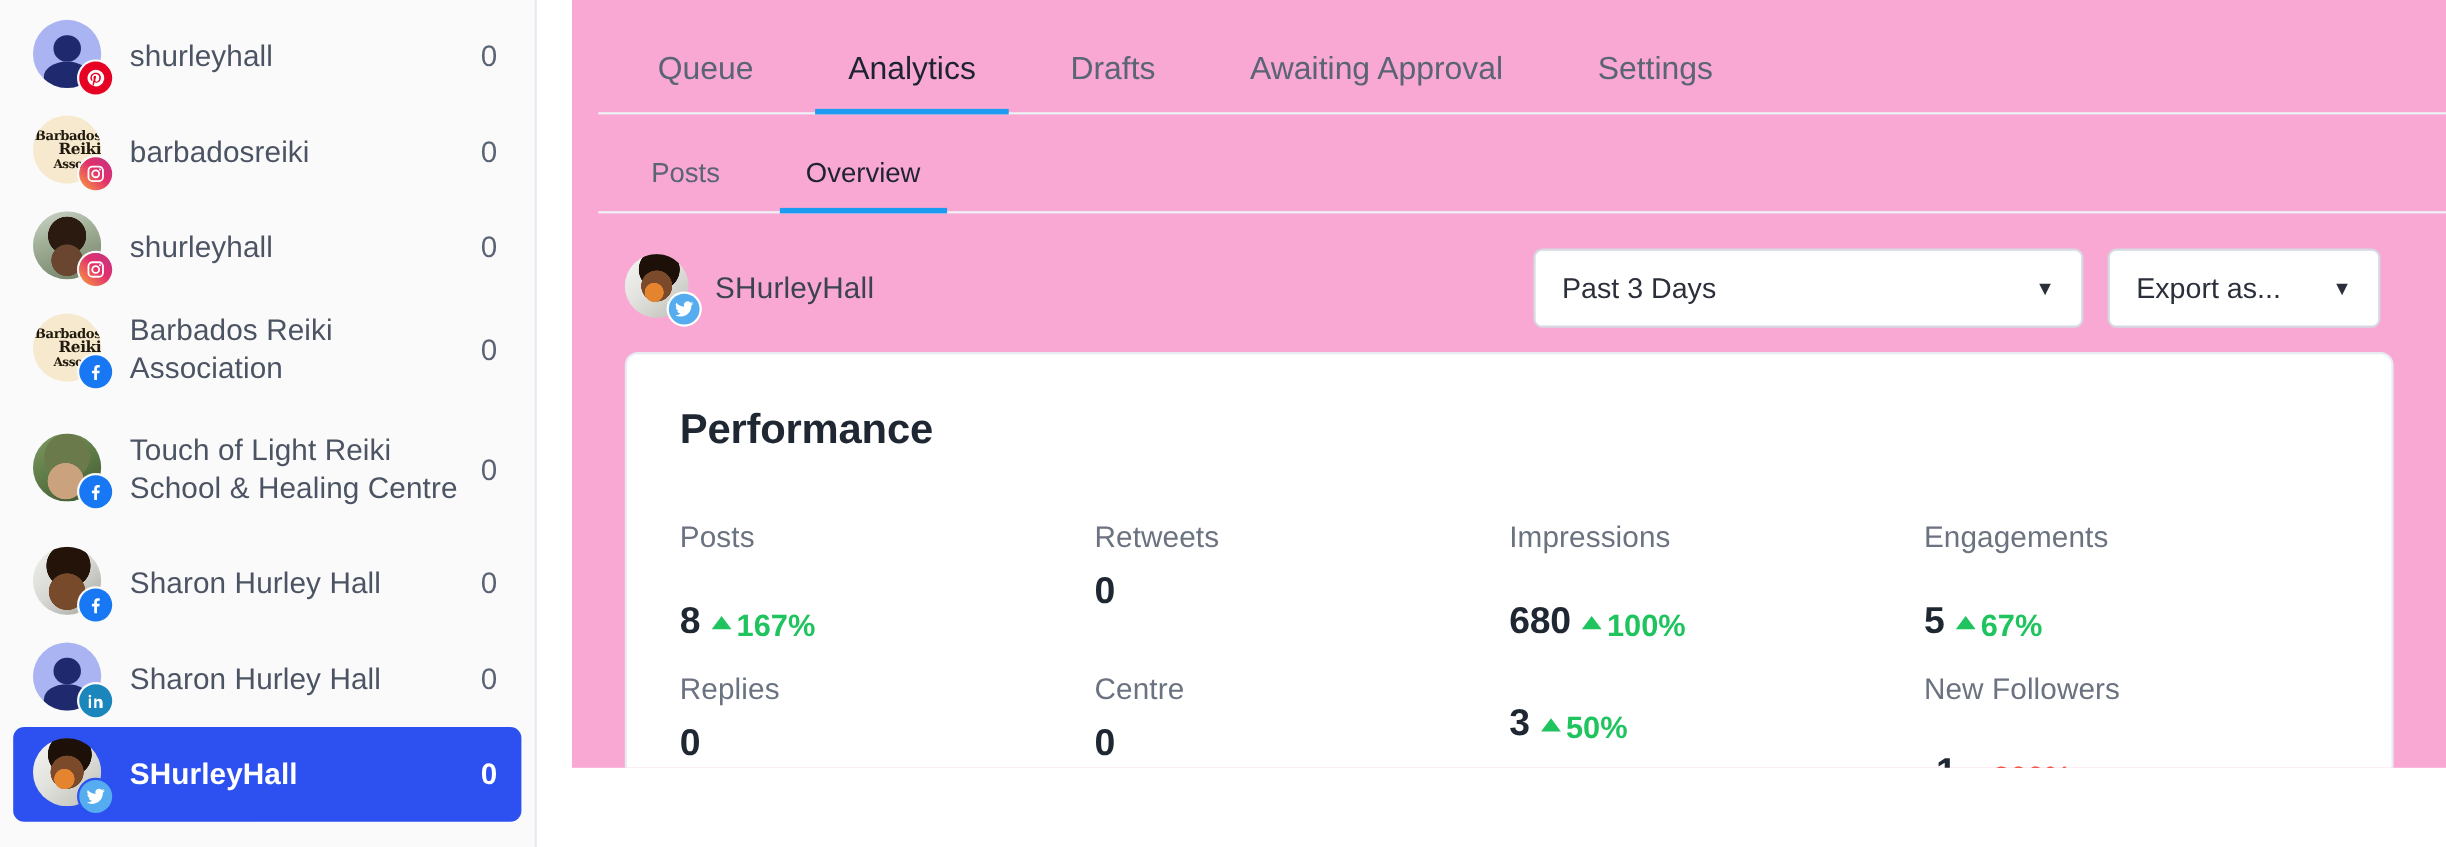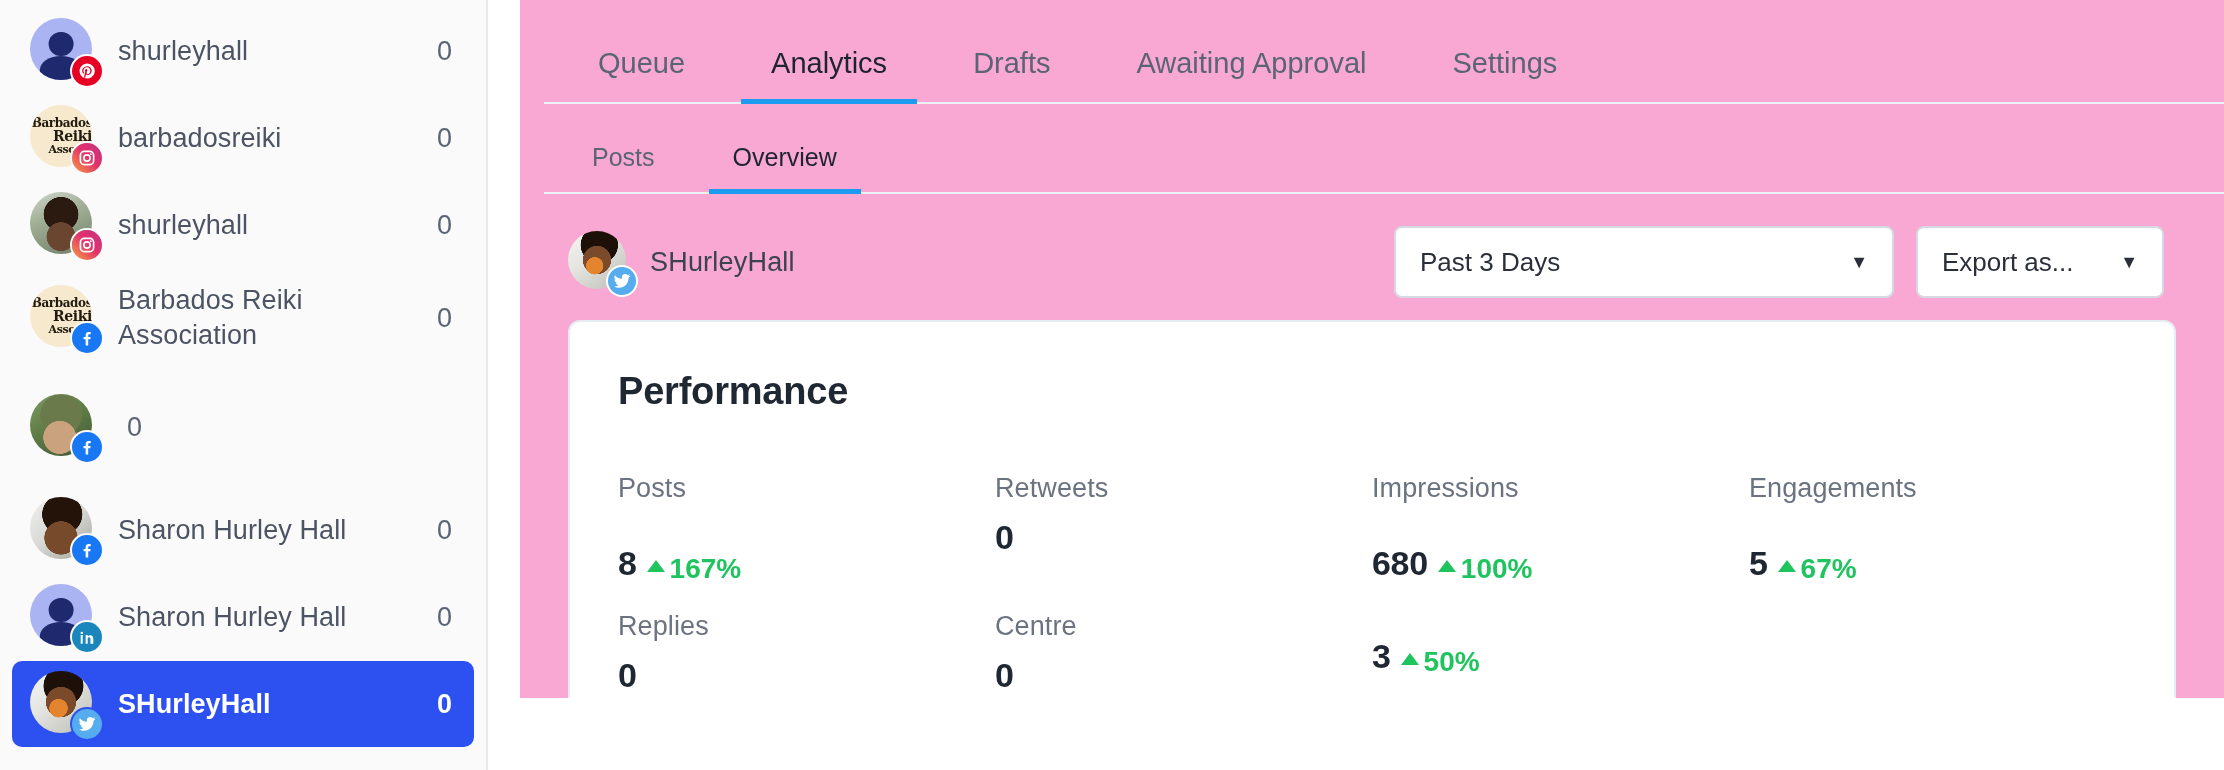--- a/index.html
+++ b/index.html
@@ -450,20 +450,21 @@
         </div>
         <div class="acct tall3">
           <div class="avatar-wrap">
             <div class="avatar photoC"></div>
             <div class="badge facebook">
               <svg viewBox="0 0 24 24" fill="#fff">
                 <path d="M13.6 22v-8.2h2.8l.4-3.2h-3.2V8.5c0-.9.3-1.6 1.6-1.6h1.7V4c-.3 0-1.3-.1-2.5-.1-2.5 0-4.2 1.5-4.2 4.3v2.4H7.4v3.2h2.8V22h3.4z"></path>
               </svg>
             </div>
           </div>
+          <div class="acct-name">Touch of Light Reiki School &amp; Healing Centre</div>
           <div class="acct-count">0</div>
         </div>
         <div class="acct">
           <div class="avatar-wrap">
             <div class="avatar photoD"></div>
             <div class="badge facebook">
               <svg viewBox="0 0 24 24" fill="#fff">
                 <path d="M13.6 22v-8.2h2.8l.4-3.2h-3.2V8.5c0-.9.3-1.6 1.6-1.6h1.7V4c-.3 0-1.3-.1-2.5-.1-2.5 0-4.2 1.5-4.2 4.3v2.4H7.4v3.2h2.8V22h3.4z"></path>
               </svg>
             </div>
@@ -591,17 +592,27 @@
           </div>
           <div class="metric-cell">
             <div class="metric-value-row">
               <span class="metric-value">3</span>
               <span class="delta up">
                 <span class="arrow"></span>
                 <span>50%</span>
               </span>
             </div>
           </div>
+          <div class="metric-cell">
+            <div class="metric-label">New Followers</div>
+            <div class="metric-value-row">
+              <span class="metric-value">-1</span>
+              <span class="delta down">
+                <span class="arrow"></span>
+                <span>200%</span>
+              </span>
+            </div>
+          </div>
         </div>
     </div>
 
   </div>
 </div>
 
 </body></html>

